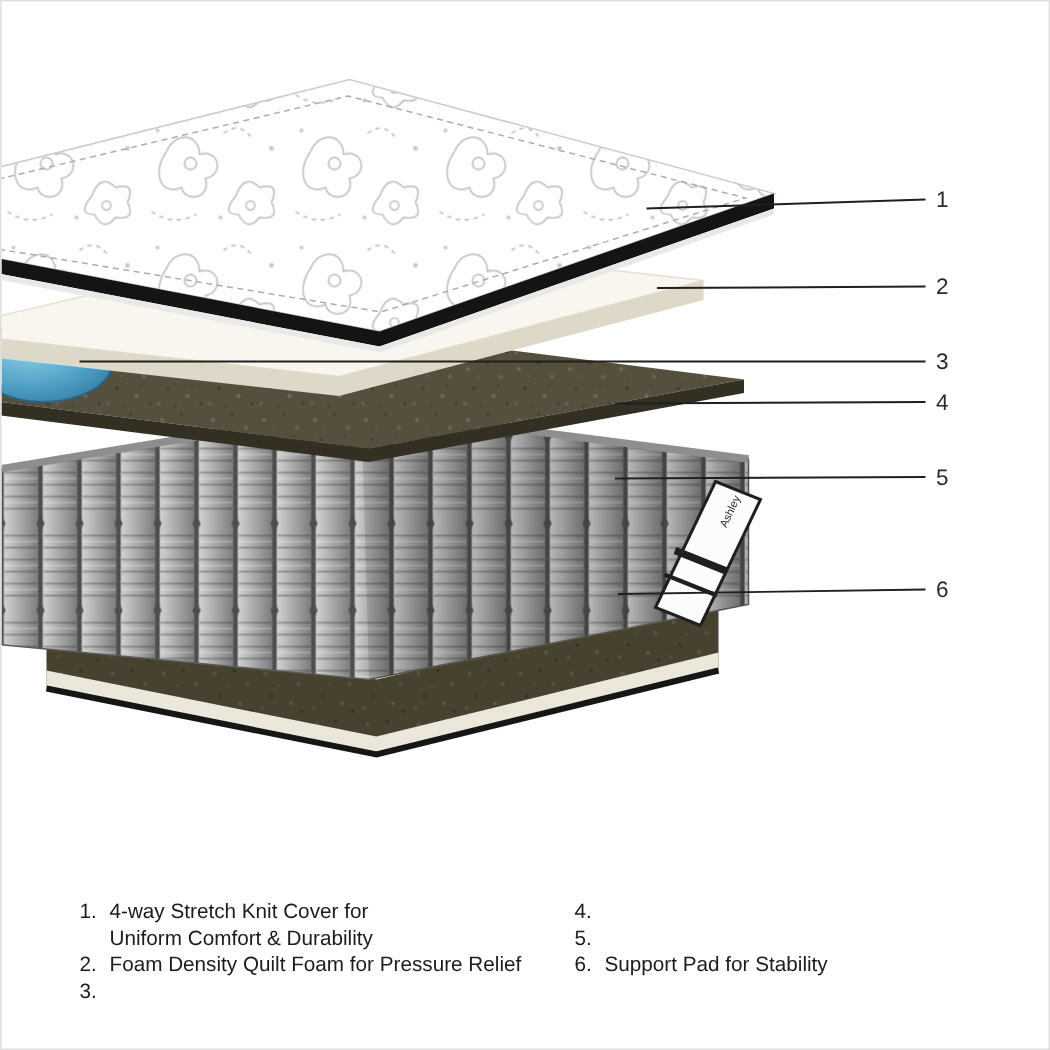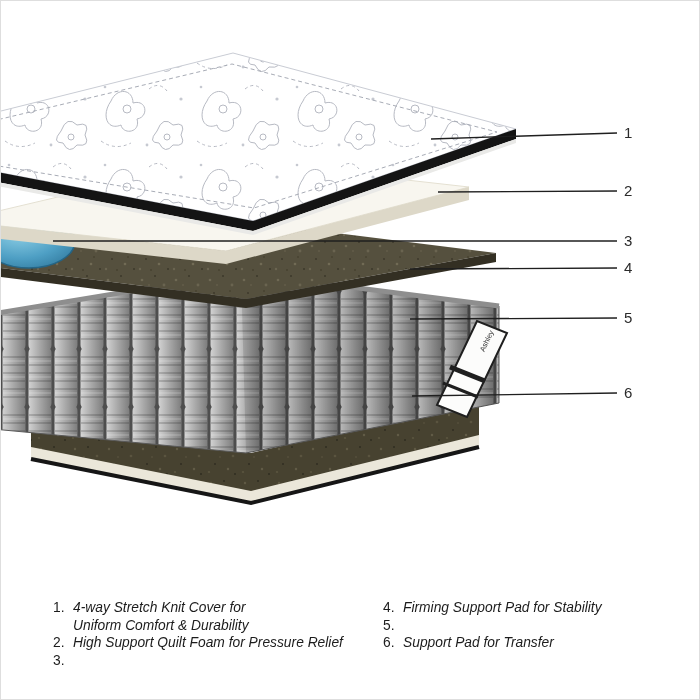--- a/index.html
+++ b/index.html
@@ -25,21 +25,21 @@
     gap: 20px;
     color: #1c1c1c;
     font-size: 13.8px;
     line-height: 17.5px;
   }
   .legend-col { display: flex; flex-direction: column; }
   .legend-col.left { width: 310px; flex: none; }
   .legend-col.right { flex: 1; }
   .legend-item { display: flex; }
   .legend-item .num { flex: 0 0 20px; }
-  .legend-item .text { white-space: pre; font-style: italic; }
+  .legend-item .text { white-space: pre; }
 </style>
 </head>
 <body>
 
 <div class="canvas">
 
   <svg class="diagram" width="700" height="560" viewBox="0 0 700 560">
     <defs>
       <linearGradient id="coilGrad" x1="0" y1="0" x2="1" y2="0">
         <stop offset="0" stop-color="#d2d2d2"></stop>
@@ -161,34 +161,33 @@
 
   <div class="legend">
     <div class="legend-col left">
       <div class="legend-item">
         <span class="num">1.</span>
         <span class="text">4-way Stretch Knit Cover for
 Uniform Comfort &amp; Durability</span>
       </div>
       <div class="legend-item">
         <span class="num">2.</span>
-        <span class="text">High Support Quilt Foam for Pressure Relief</span>
+        <span class="text">Foam Density Quilt Foam for Pressure Relief</span>
       </div>
       <div class="legend-item">
         <span class="num">3.</span>
       </div>
     </div>
     <div class="legend-col right">
       <div class="legend-item">
         <span class="num">4.</span>
-        <span class="text">Firming Support Pad for Stability</span>
       </div>
       <div class="legend-item">
         <span class="num">5.</span>
       </div>
       <div class="legend-item">
         <span class="num">6.</span>
-        <span class="text">Support Pad for Transfer</span>
+        <span class="text">Support Pad for Stability</span>
       </div>
     </div>
   </div>
 
 </div>
 
 </body></html>

